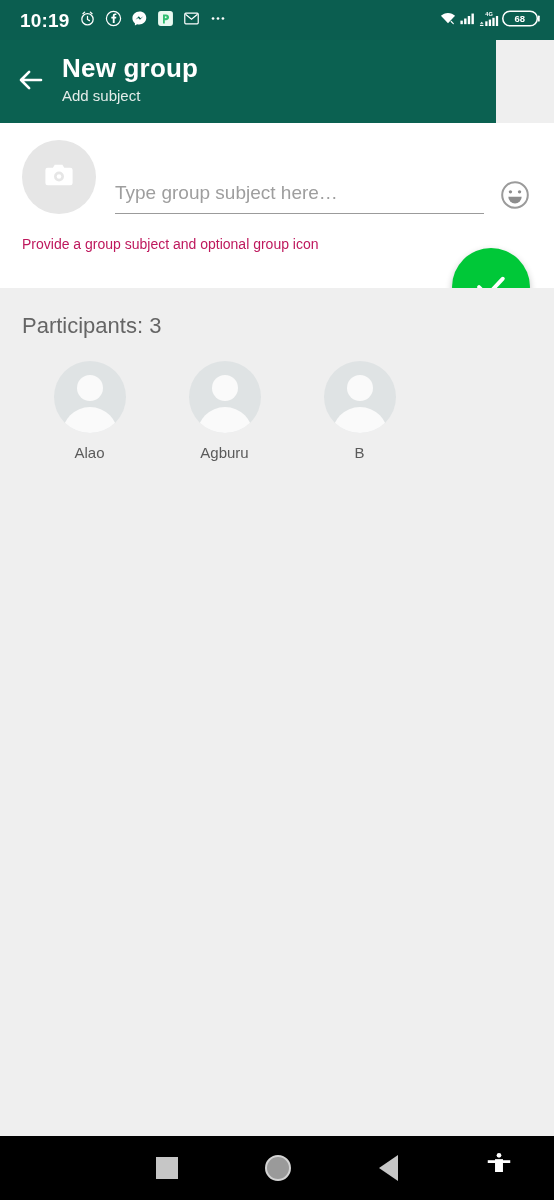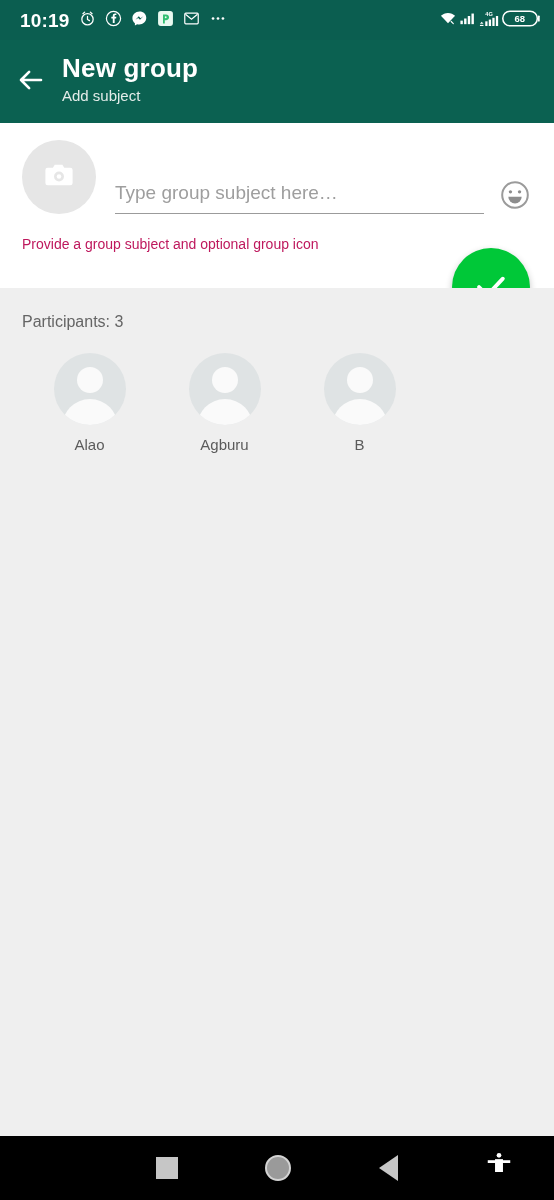--- a/index.html
+++ b/index.html
@@ -17,21 +17,21 @@
     background: #0b5e50; display: flex; align-items: center;
     padding: 0 14px 0 20px; color: #ffffff;
   }
   .sb-left { display: flex; align-items: center; gap: 9px; flex: 1; }
   .sb-right { display: flex; align-items: center; }
   .sb-time { font-size: 19px; font-weight: bold; letter-spacing: .2px; line-height: 1; }
   .sb-ico { display: block; }
 
   
   .appbar {
-    position: absolute; top: 40px; left: 0; width: 554px; height: 83px;
+    position: absolute; top: 40px; left: 0; width: 496px; height: 83px;
     background: #0b6151; color: #fff; display: flex; align-items: center;
   }
   .back-btn { width: 62px; display: flex; align-items: center; justify-content: center;
               height: 100%; cursor: pointer; }
   .titles { display: flex; flex-direction: column; justify-content: center; padding-bottom: 2px; }
   .title { font-size: 26px; font-weight: bold; letter-spacing: .2px; line-height: 1.18; }
   .subtitle { font-size: 15px; color: #e3ece9; line-height: 1.5; margin-top: 1px; }
 
   
   .subject-card {
@@ -61,21 +61,21 @@
   .fab {
     position: absolute; left: 452px; top: 248px; width: 78px; height: 78px;
     border-radius: 50%; background: #00c838; border: none; cursor: pointer;
     display: flex; align-items: center; justify-content: center;
     box-shadow: 0 3px 7px rgba(0,0,0,.24);
   }
 
   
   .participants-area { position: absolute; top: 288px; left: 0; width: 554px; bottom: 64px;
                        background: #efefef; }
-  .p-count { font-size: 16px; color: #656565; padding: 25px 0 0 22px; }
+  .p-count { font-size: 22px; color: #656565; padding: 25px 0 0 22px; }
   .p-list { display: flex; padding: 22px 0 0 22px; }
   .p-item { width: 135px; display: flex; flex-direction: column; align-items: center; cursor: pointer; }
   .p-avatar {
     width: 72px; height: 72px; border-radius: 50%; background: #dfe3e4;
     position: relative; overflow: hidden;
   }
   .p-avatar .head {
     position: absolute; width: 26px; height: 26px; border-radius: 50%;
     background: #fafafa; left: 23px; top: 14px;
   }

